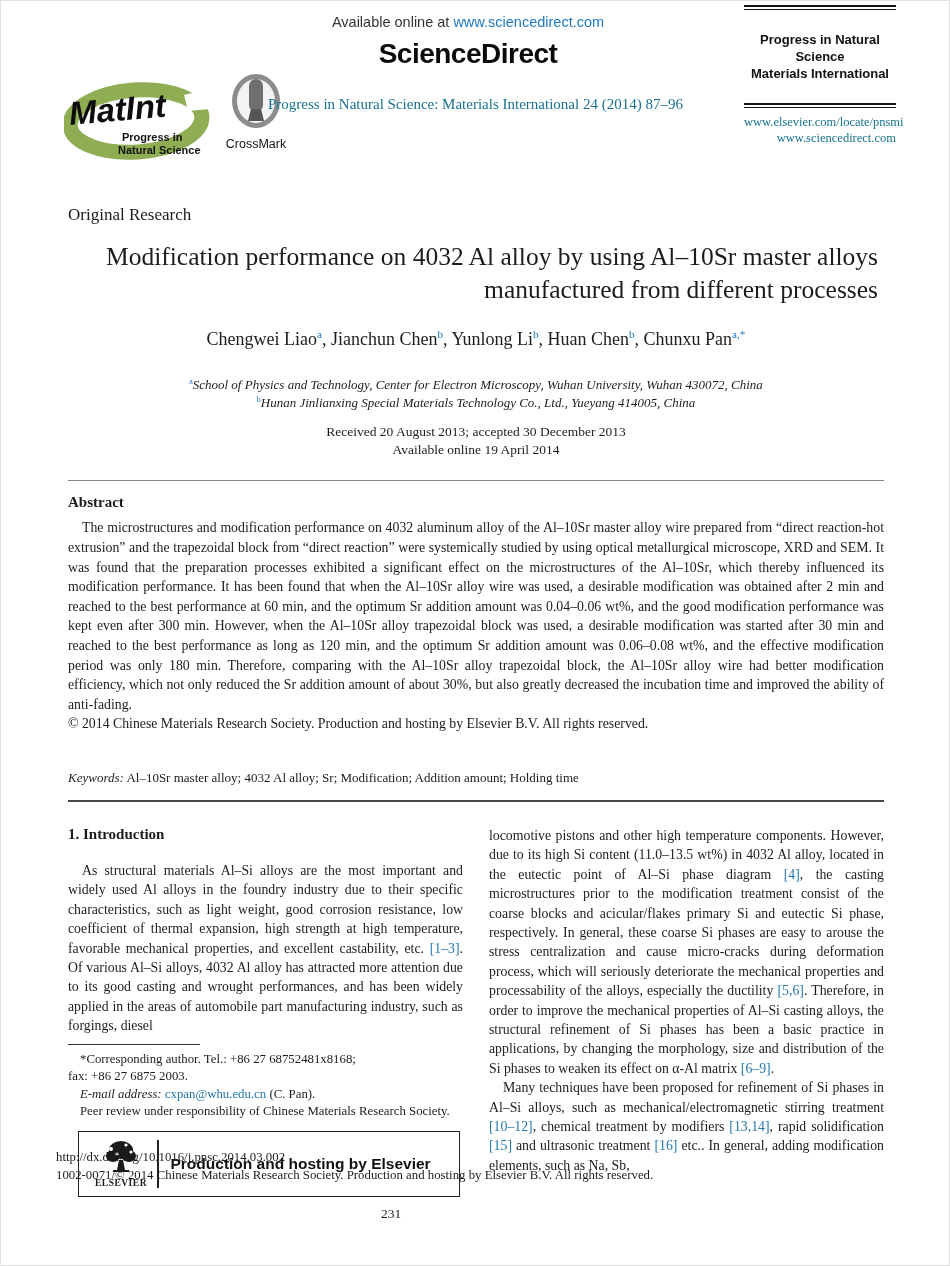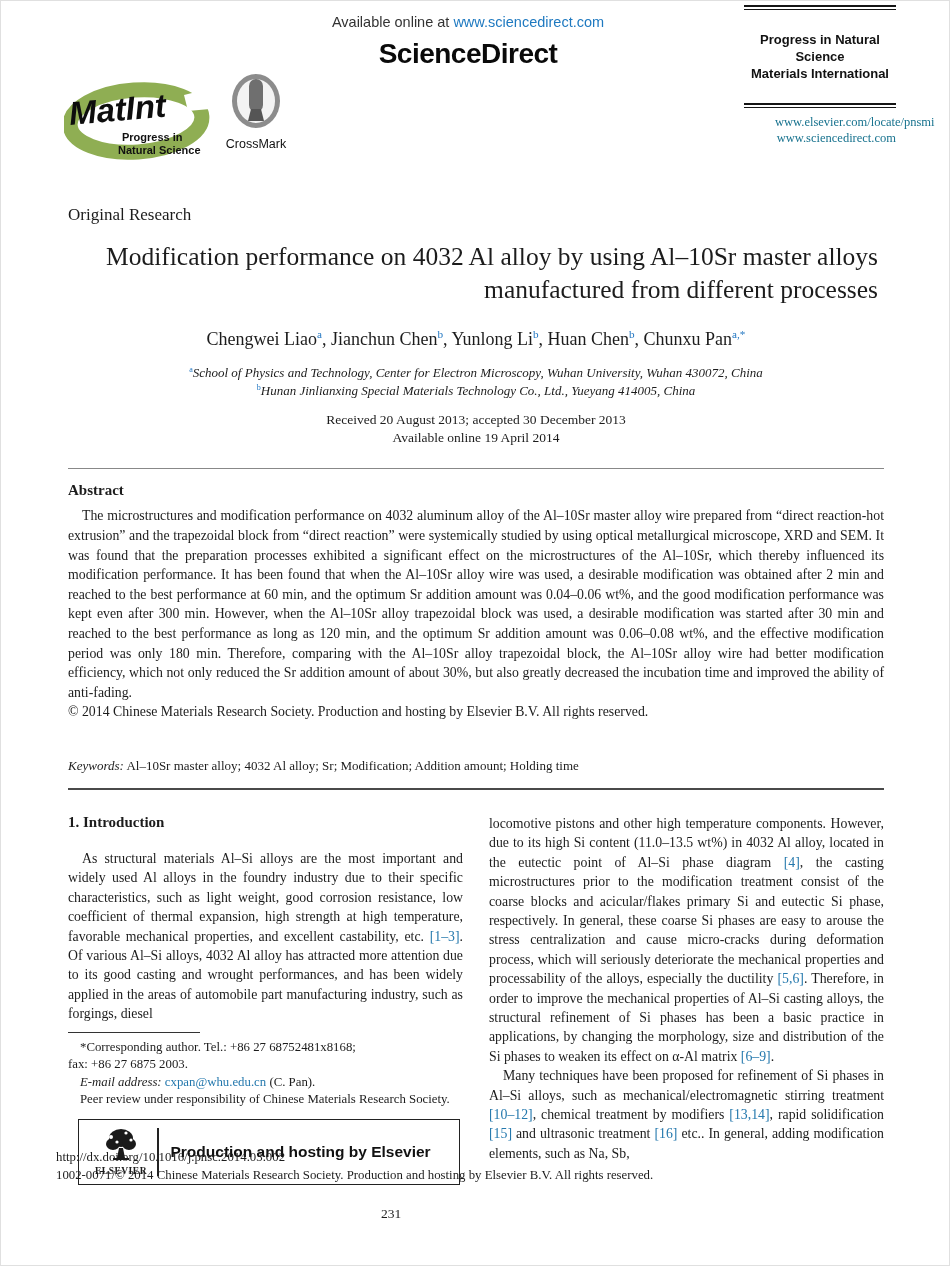--- a/index.html
+++ b/index.html
@@ -18,28 +18,28 @@
   .logo-crossmark { position:absolute; left:152px; top:72px; width:72px; text-align:center; }
   .crossmark-label { font-family:"Liberation Sans",sans-serif; font-size:12.5px; color:#111; margin-top:2px; }
   .header-center { position:absolute; left:200px; top:10px; width:400px; text-align:center; }
   .avail-line { font-family:"Liberation Sans",sans-serif; font-size:14.5px; color:#333; margin-top:3px; }
   .avail-line .link { color:#1e79c0; }
   .sd-logo { font-family:"Liberation Sans",sans-serif; font-weight:bold; font-size:28px; letter-spacing:-0.5px; color:#0a0a0a; margin-top:8px; }
   .citation { font-size:15px; color:#19718f; margin-top:26px; white-space:nowrap; }
   .journal-box { position:absolute; right:-12px; top:4px; width:152px; text-align:center; }
   .dbl-rule { height:5px; border-top:2.5px solid #151515; border-bottom:1.5px solid #151515; }
   .journal-name { font-family:"Liberation Sans",sans-serif; font-weight:bold; font-size:13px; line-height:1.3; color:#111; padding:22px 0 20px 0; }
-  .journal-urls { font-size:12.5px; color:#17728e; text-align:right; line-height:1.3; margin-top:6px; white-space:nowrap;margin-left:31px; }
+  .journal-urls { font-size:12.5px; color:#17728e; text-align:right; line-height:1.3; margin-top:6px; white-space:nowrap; }
 
   
   .type-label { font-size:17px; margin-top:-6px; }
   .title { font-size:25.5px; text-align:right; line-height:1.28; margin-top:16px; padding:0 6px; }
   .authors { text-align:center; font-size:18px; margin-top:22px; }
   .authors sup, .affil sup { color:#2377c2; font-size:0.62em; }
-  .affils { text-align:center; font-style:italic; font-size:13px; margin-top:14px; line-height:1.35; }
+  .affils { text-align:center; font-style:italic; font-size:13px; margin-top:26px; line-height:1.35; }
   .affil sup { font-style:normal; }
   .history { text-align:center; font-size:13.5px; margin-top:12px; line-height:1.3; }
 
   
   .rule1 { border:none; border-top:1.5px solid #888; margin-top:22px; }
   .abstract-h { font-weight:bold; font-size:15px; margin-top:13px; }
   .abstract-p { font-size:13.8px; line-height:19.6px; text-align:justify; margin-top:7px; text-indent:14px; }
   .abstract-c { font-size:13.8px; line-height:19.6px; text-align:left; }
   .keywords { font-size:13px; margin-top:36px; }
   .keywords .kw-label { font-style:italic; }
@@ -92,20 +92,21 @@
         <ellipse cx="26" cy="28" rx="19" ry="22" fill="#f3f3f3"></ellipse>
         <rect x="19" y="6" width="14" height="33" rx="7" fill="#6f6f6f"></rect>
         <polygon points="21,36 31,36 34,48 18,48" fill="#555"></polygon>
       </svg>
       <div class="crossmark-label">CrossMark</div>
     </div>
 
     <div class="header-center">
       <div class="avail-line"><span>Available online at </span><span class="link">www.sciencedirect.com</span></div>
       <div class="sd-logo">ScienceDirect</div>
+      <div class="citation">Progress in Natural Science: Materials International 24 (2014) 87–96</div>
     </div>
 
     <div class="journal-box">
       <div class="dbl-rule"></div>
       <div class="journal-name" style="white-space:pre-line;">Progress in Natural
 Science
 Materials International</div>
       <div class="dbl-rule"></div>
       <div class="journal-urls">
         <div>www.elsevier.com/locate/pnsmi</div>

